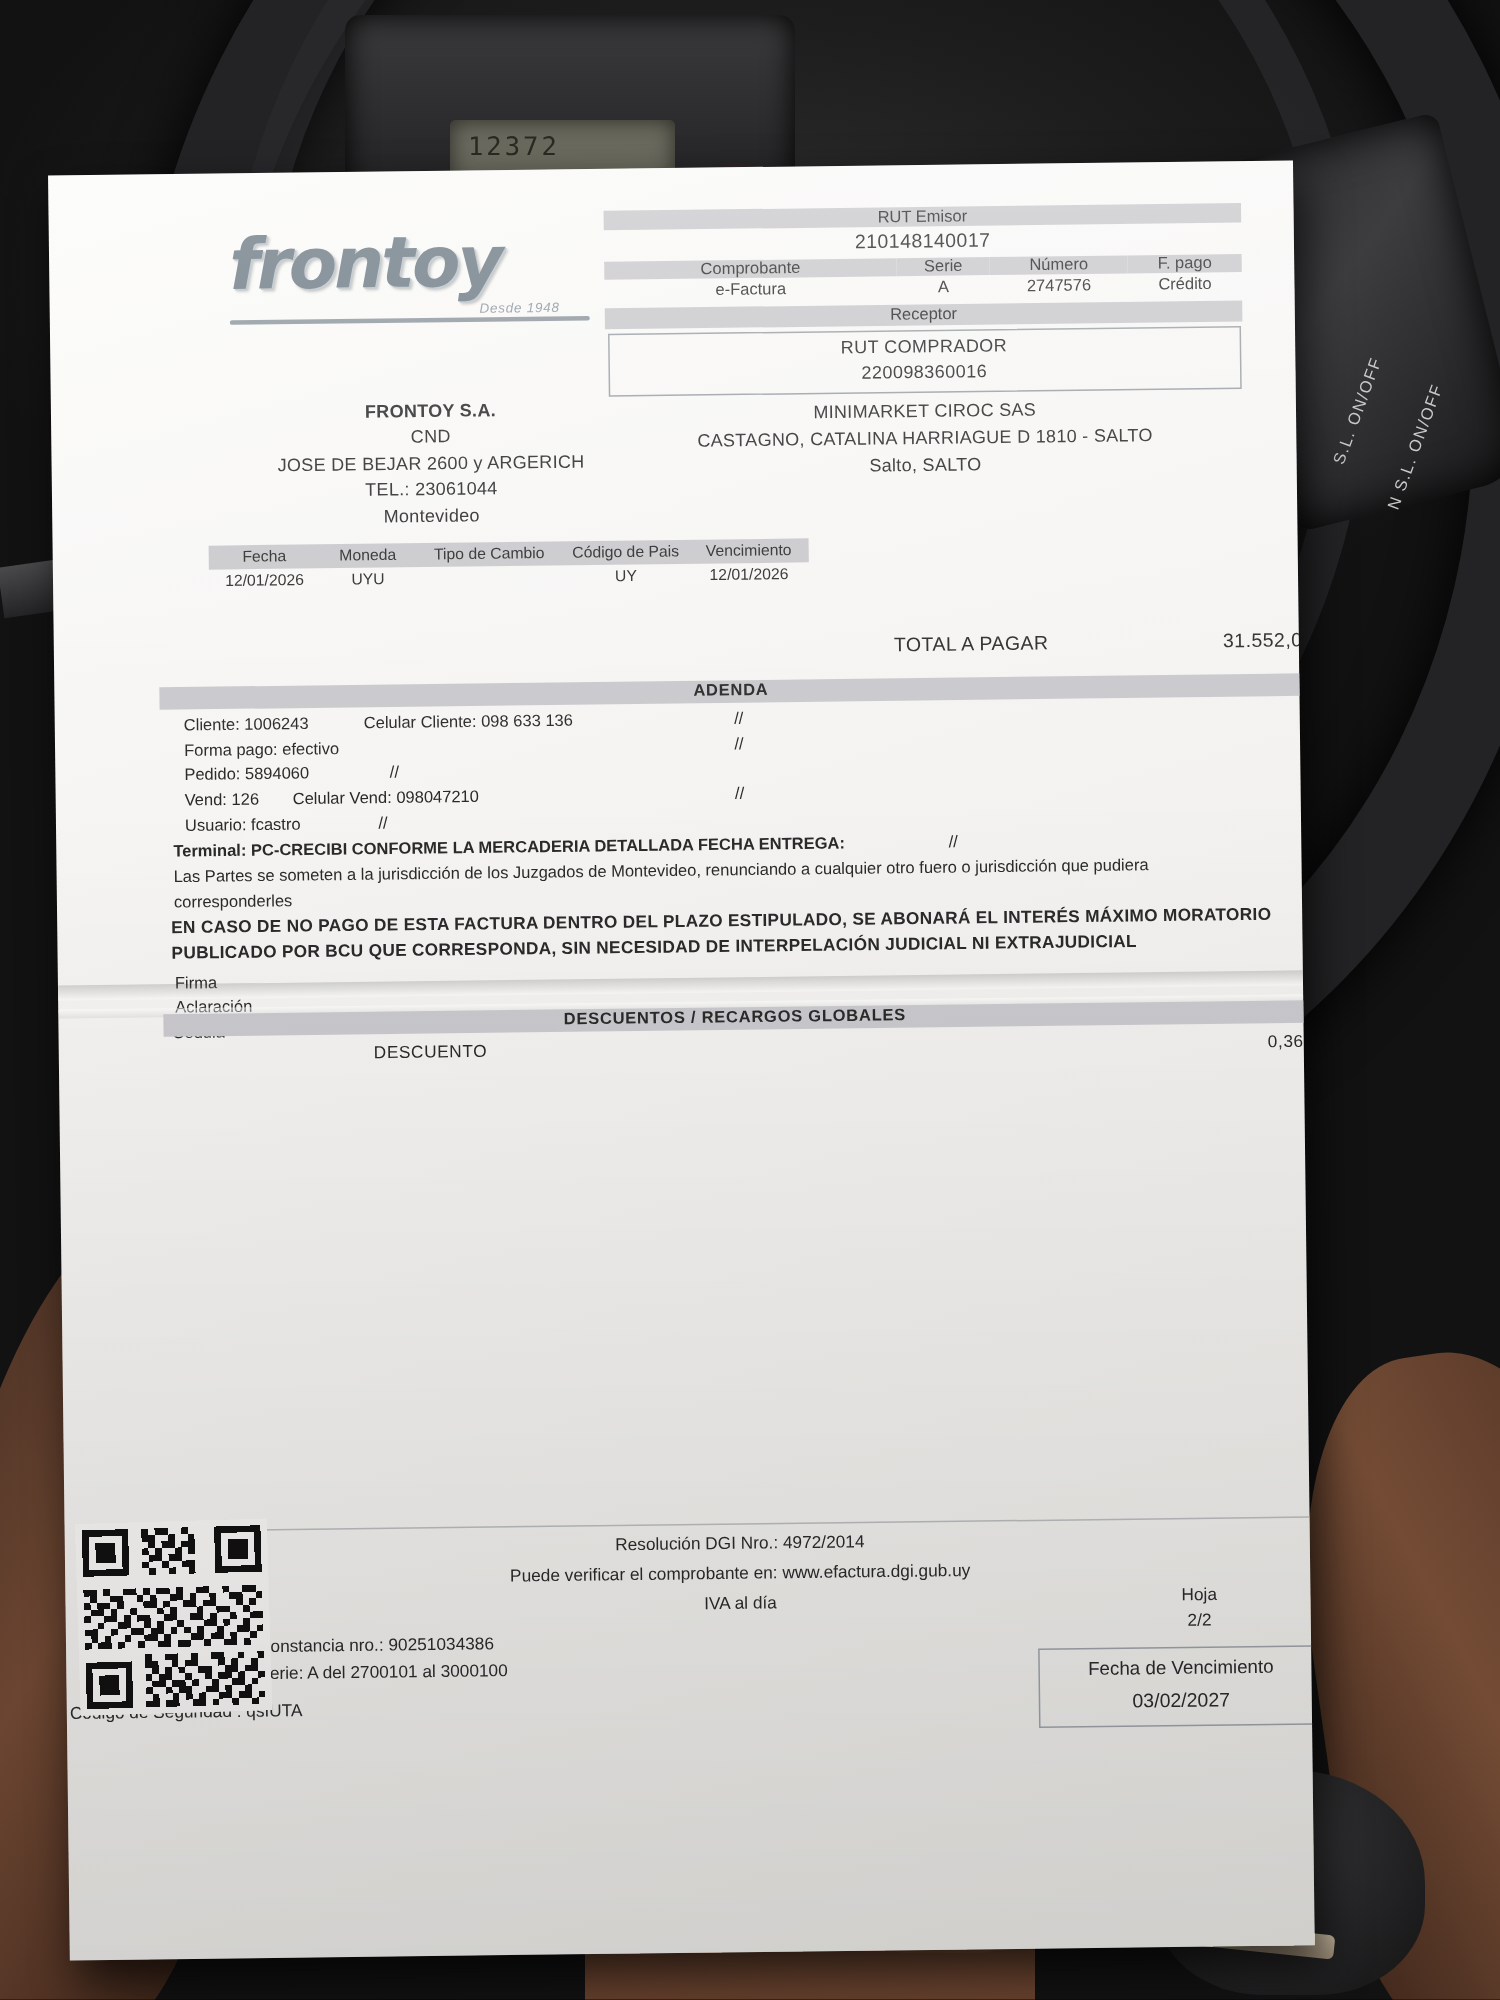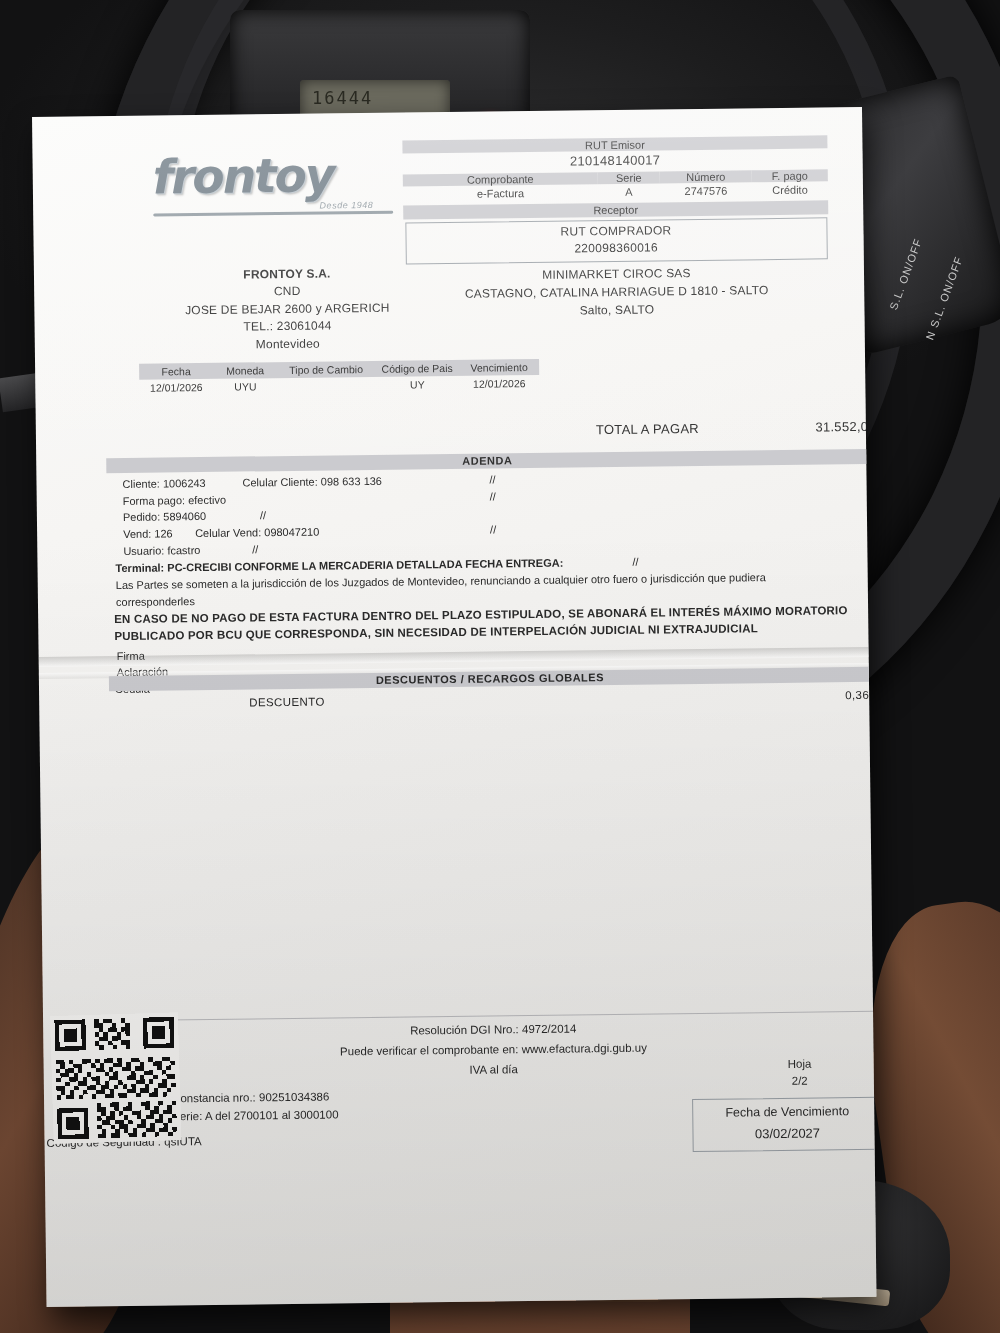--- a/index.html
+++ b/index.html
@@ -414,21 +414,21 @@
   }
 </style>
 </head>
 <body>
 
 <div id="photo">
   <div class="wheel"></div>
   <div class="wheel-inner"></div>
   <div class="dash"></div>
   <div class="cluster"></div>
-  <div class="cluster-txt">16444</div>
+  <div class="cluster-txt">12372</div>
   <div class="red-dot"></div>
   <div class="stalk-left"></div>
   <div class="key"></div>
   <div class="key-lbl a">S.L. ON/OFF</div>
   <div class="key-lbl b">N S.L. ON/OFF</div>
   <div class="arm-left"></div>
   <div class="arm-right"></div>
   <div class="gearshift"></div>
   <div class="seatbelt"></div>
   <div class="hand">

